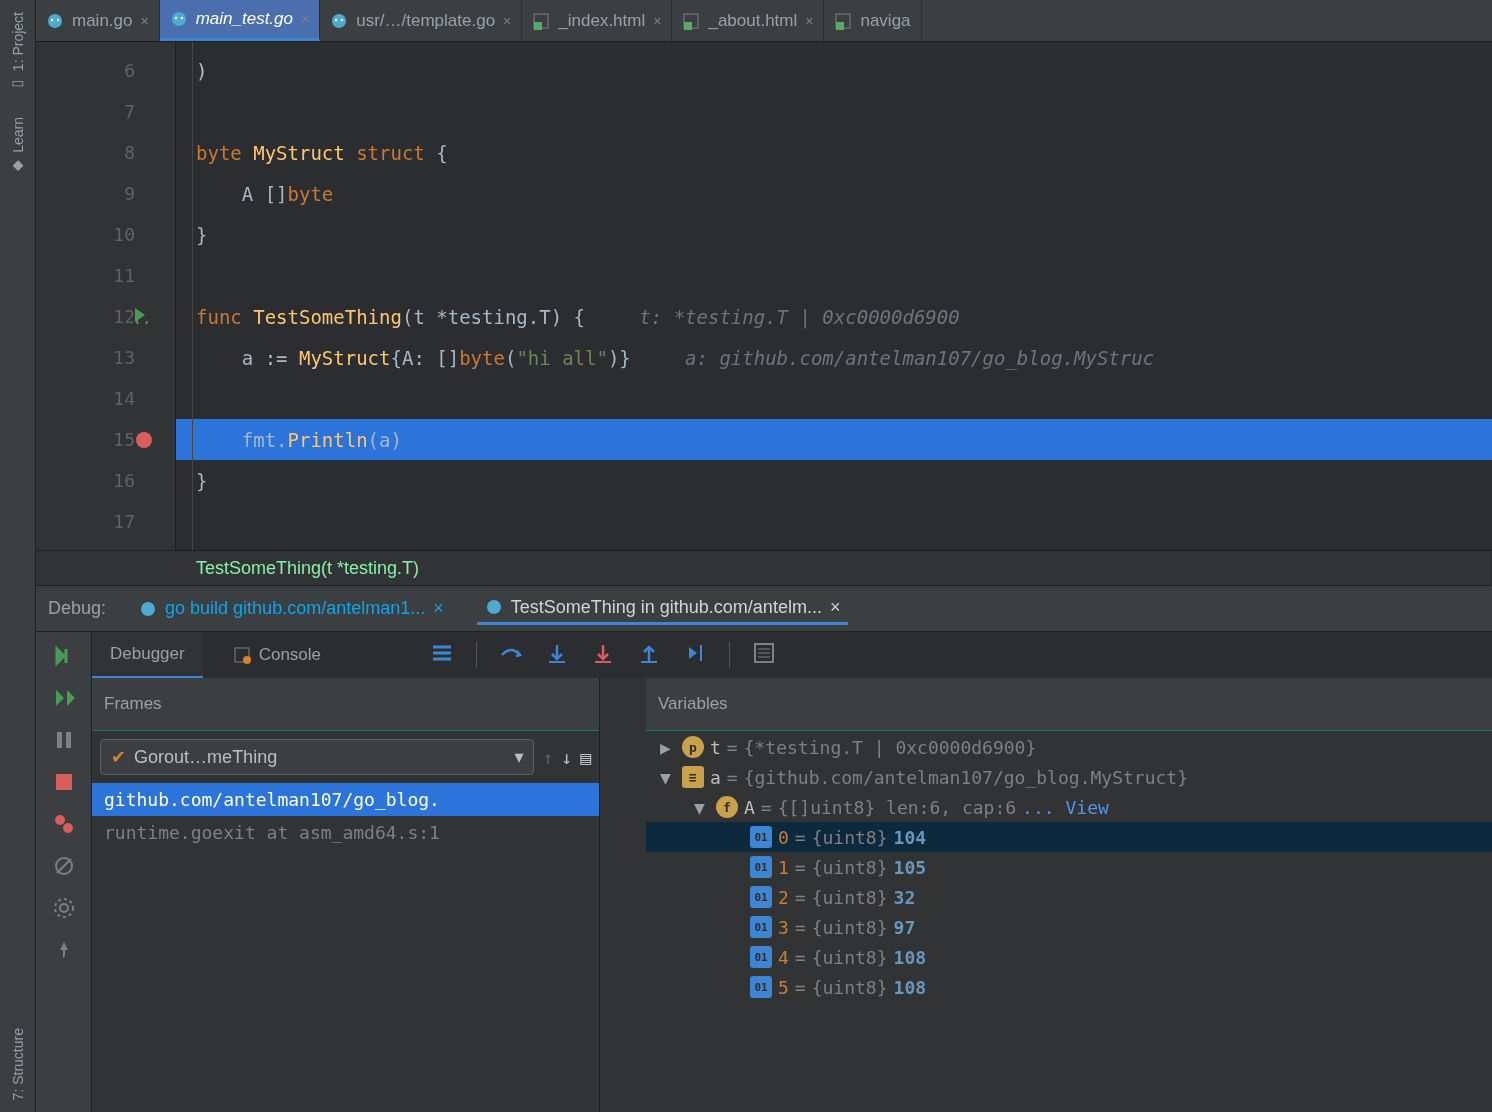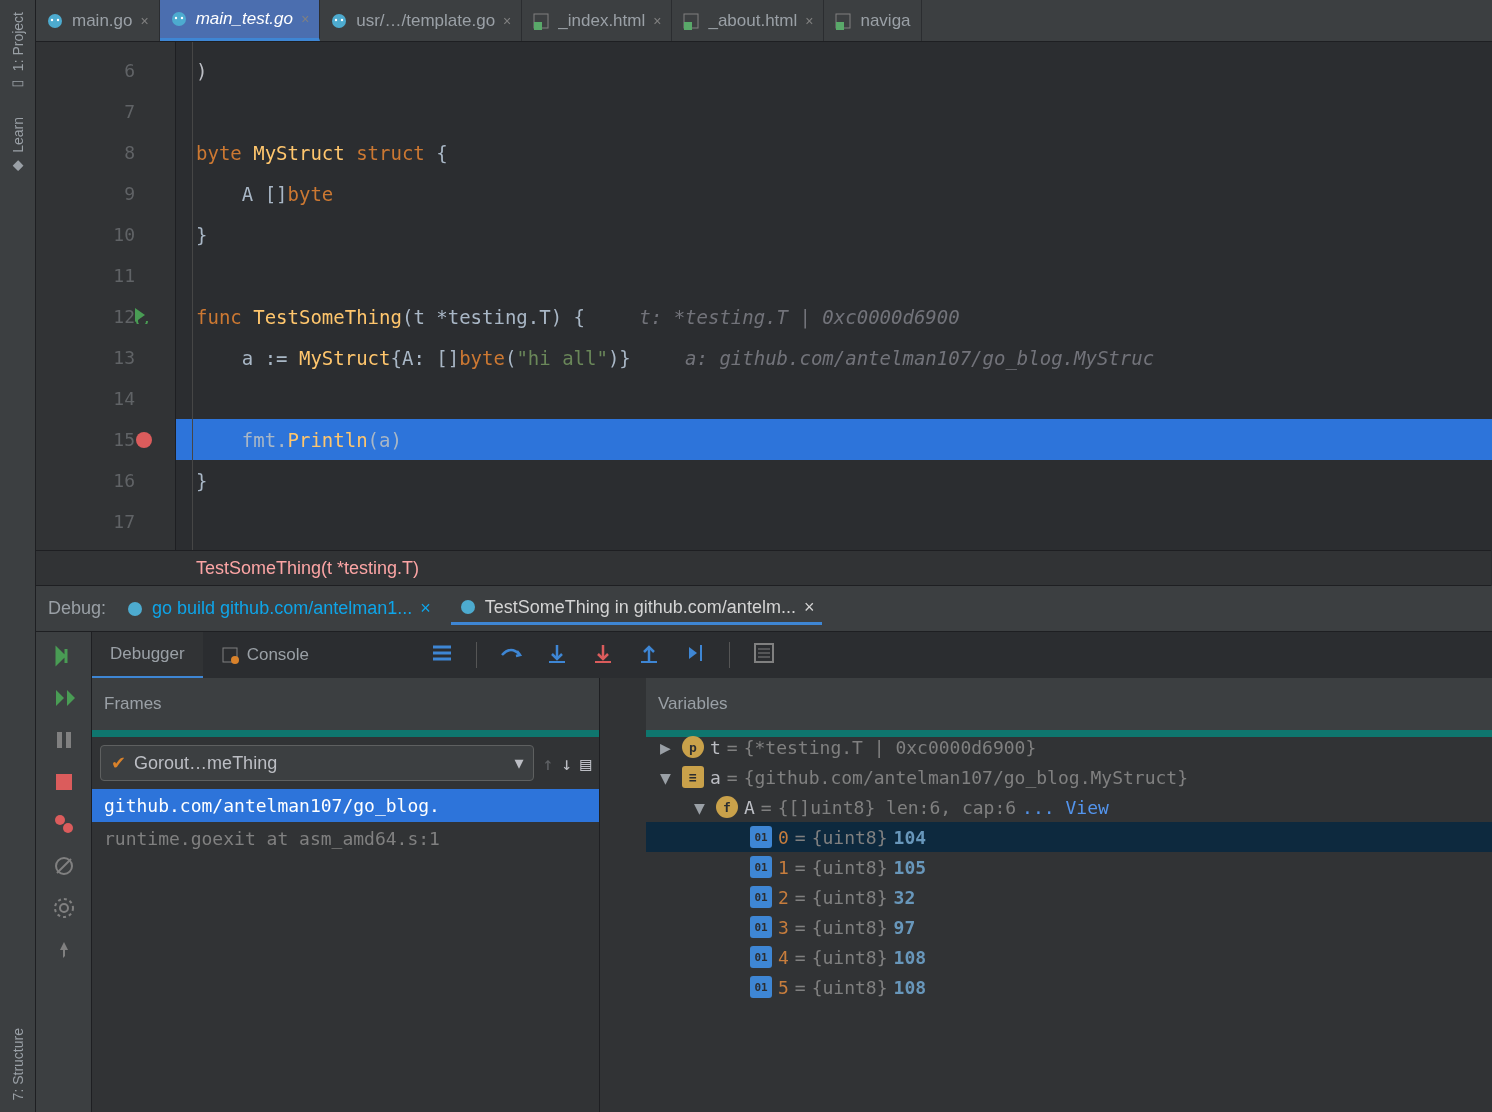--- a/index.html
+++ b/index.html
@@ -143,37 +143,37 @@
 .breadcrumb {
   position: absolute;
   top: 550px;
   left: 36px; right: 1px;
   height: 36px;
   background: #313335;
   display: flex;
   align-items: center;
   padding-left: 160px;
   font-size: 18px;
-  color: #fca5a5;
+  color: #86efac;
   border-top: 1px solid #1e1f22;
   border-bottom: 1px solid #1e1f22;
   font-family: sans-serif;
 }
 
 
 .debug-header {
   position: absolute;
   top: 586px;
   left: 36px; right: 0;
   height: 46px;
   background: #3c3f41;
   display: flex;
   align-items: center;
   padding: 0 12px;
-  gap: 12px;
+  gap: 25px;
   border-bottom: 1px solid #1e1f22;
   font-family: sans-serif;
   font-size: 18px;
 }
 .debug-header .label { color: #9aa0a6;}
 .debug-tab {
   display: flex;
   align-items: center;
   gap: 8px;
   padding: 4px 8px;
@@ -205,21 +205,21 @@
   cursor: pointer;
 }
 
 .subtabs {
   position: absolute;
   top: 632px;
   left: 92px;
   height: 46px;
   display: flex;
   align-items: center;
-  gap: 0;
+  gap: 12px;
 }
 .subtab {
   padding: 0 18px;
   height: 46px;
   display: flex;
   align-items: center;
   gap: 8px;
   color: #9aa0a6;
   font-family: sans-serif;
   font-size: 17px;
@@ -250,21 +250,21 @@
   bottom: 0;
   background: #313335;
   border-right: 1px solid #1e1f22;
 }
 .panel-title {
   padding: 16px 12px;
   color: #9aa0a6;
   font-family: sans-serif;
   font-size: 17px;
   background: #3c3f41;
-  border-bottom: 7px solid #0f766e;
+  border-bottom: 1px solid #0f766e;
 }
 .frames-toolbar {
   display: flex;
   align-items: center;
   padding: 8px;
   gap: 8px;
 }
 .goroutine-select {
   flex: 1;
   background: #3c3f41;

